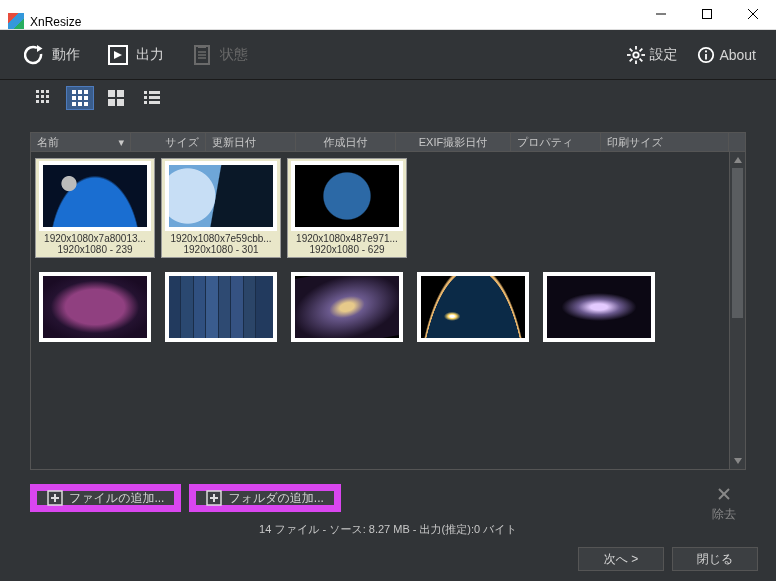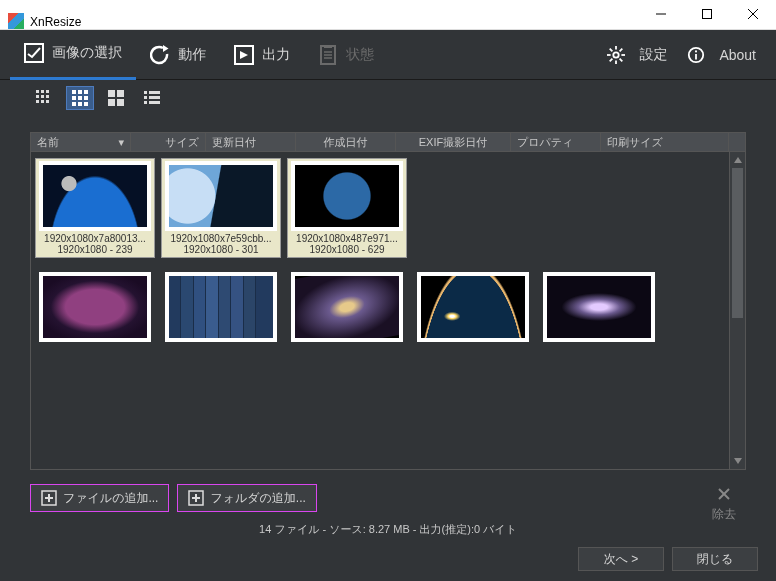--- a/index.html
+++ b/index.html
@@ -7,39 +7,39 @@
 .titlebar { height: 30px; background: #fff; display: flex; align-items: flex-end; padding-left: 8px; border-bottom: 1px solid #ddd; }
 .titlebar-icon { width: 16px; height: 16px; margin-right: 6px; background: linear-gradient(135deg,#e74c3c 33%,#3498db 33% 66%,#27ae60 66%); }
 .titlebar-title { flex: 1; color: #000; font-size: 12px; }
 .titlebar-btn { width: 46px; height: 30px; display: flex; align-items: center; justify-content: center; color: #000; }
 .app { background: #313437; height: 551px; display: flex; flex-direction: column; color: #c8c8c8; }
 .tabs { height: 50px; background: #313437; display: flex; align-items: center; padding: 0 10px; border-bottom: 1px solid #1a1a1a; }
 .tab { display: flex; align-items: center; padding: 0 14px; height: 50px; color: #d6d6d6; gap: 8px; font-size: 14px; }
 .tab.active { border-bottom: 3px solid #2d7ad1; }
 .tab.disabled { color: #6a6a6a; }
 .spacer { flex: 1; }
-.right-btn { display: flex; align-items: center; gap: 14px; padding: 0 10px; height: 50px; color: #d6d6d6; font-size: 14px; }
+.right-btn { display: flex; align-items: center; gap: 4px; padding: 0 10px; height: 50px; color: #d6d6d6; font-size: 14px; }
 .viewtoolbar { height: 36px; display: flex; align-items: center; gap: 8px; padding: 8px 30px; }
 .viewbtn { width: 28px; height: 24px; display: flex; align-items: center; justify-content: center; color: #ddd; border: 1px solid transparent; }
 .viewbtn.active { background: #3a5d8c; border: 1px solid #4d7bbd; }
 .content { flex: 1; padding: 16px 30px 8px 30px; display: flex; flex-direction: column; }
 .headers { display: flex; background: #4b4e52; height: 20px; font-size: 11px; color: #c8c8c8; border: 1px solid #555; }
 .hcell { border-right: 1px solid #555; display: flex; align-items: center; padding: 0 6px; overflow: hidden; white-space: nowrap; }
 .grid-wrap { flex: 1; display: flex; border: 1px solid #555; border-top: none; background: #313437; }
 .grid { flex: 1; overflow: hidden; padding: 6px 4px; }
 .row { display: flex; gap: 6px; }
 .cell { width: 120px; display: flex; flex-direction: column; align-items: center; padding: 2px; }
 .cell.sel { background: #e9e7c9; border: 1px solid #999; color: #333; }
 .thumb { width: 112px; height: 70px; background: #000; border: 4px solid #fff; position: relative; overflow: hidden; }
 .fname { font-size: 10px; margin-top: 2px; white-space: nowrap; overflow: hidden; text-overflow: ellipsis; max-width: 116px; text-align: center; }
 .fsize { font-size: 10px; text-align: center; }
 .scrollbar { width: 16px; background: #3a3d40; border-left: 1px solid #555; position: relative; }
 .scrollthumb { position: absolute; top: 16px; left: 2px; right: 2px; height: 150px; background: #5a5d60; }
 .bottombar { display: flex; align-items: center; padding: 6px 30px; gap: 8px; }
-.btn { background: #3c3f42; border: 1px solid #d946ef; color: #d6d6d6; padding: 4px 10px; display: flex; align-items: center; gap: 6px; height: 28px; font-size: 12px; }
+.btn { background: #3c3f42; border: 7px solid #d946ef; color: #d6d6d6; padding: 4px 10px; display: flex; align-items: center; gap: 6px; height: 28px; font-size: 12px; }
 .btn.flat { background: transparent; border: none; color: #888; flex-direction: column; }
 .status { text-align: center; font-size: 11px; color: #c8c8c8; padding: 4px 0; }
 .footer { display: flex; justify-content: flex-end; gap: 8px; padding: 6px 18px 10px 8px; }
 .fbtn { background: #3c3f42; border: 1px solid #555; color: #d6d6d6; width: 86px; height: 24px; display: flex; align-items: center; justify-content: center; font-size: 12px; }
 svg { display: block; }
 
 .art-planet { background: radial-gradient(circle at 20% 70%, #0b4f8c 0 25%, transparent 26%), radial-gradient(ellipse at 35% 105%, #2b8cff 0 38%, #0a1f33 40%), #000; }
 .art-moon { background: radial-gradient(circle at 25% 30%, #bbb 0 8%, transparent 9%), radial-gradient(ellipse at 50% 140%, #1a6ed1 0 60%, #051025 62%), #000; }
 .art-horizon { background: radial-gradient(circle at 18% 50%, #c7def5 0 30%, transparent 31%), linear-gradient(100deg, #6ea6d8 45%, #0a1828 46%); }
 .art-earthclose { background: radial-gradient(circle at 40% 60%, #0d59a6 0 60%, #03152b 70%), #000; }
@@ -69,29 +69,20 @@
   <div class="titlebar-btn">
       <svg width="10" height="10">
         <line x1="0" y1="0" x2="10" y2="10" stroke="#000"></line>
         <line x1="10" y1="0" x2="0" y2="10" stroke="#000"></line>
       </svg>
     </div>
 </div>
 
 <div class="app">
   <div class="tabs">
-    <div class="tab active">
-      <span>
-          <svg width="20" height="20" viewBox="0 0 20 20">
-            <rect x="1" y="1" width="18" height="18" fill="none" stroke="#fff" stroke-width="2"></rect>
-            <polyline points="4,11 8,14 16,5" fill="none" stroke="#fff" stroke-width="2"></polyline>
-          </svg>
-        </span>
-      <span>画像の選択</span>
-    </div>
     <div class="tab">
       <span>
           <svg width="20" height="20" viewBox="0 0 20 20">
             <path d="M13 3 A8 8 0 1 0 17 9" fill="none" stroke="#fff" stroke-width="2.5"></path>
             <polygon points="13,0 13,7 18.5,3.5" fill="#fff"></polygon>
           </svg>
         </span>
       <span>動作</span>
     </div>
     <div class="tab">

